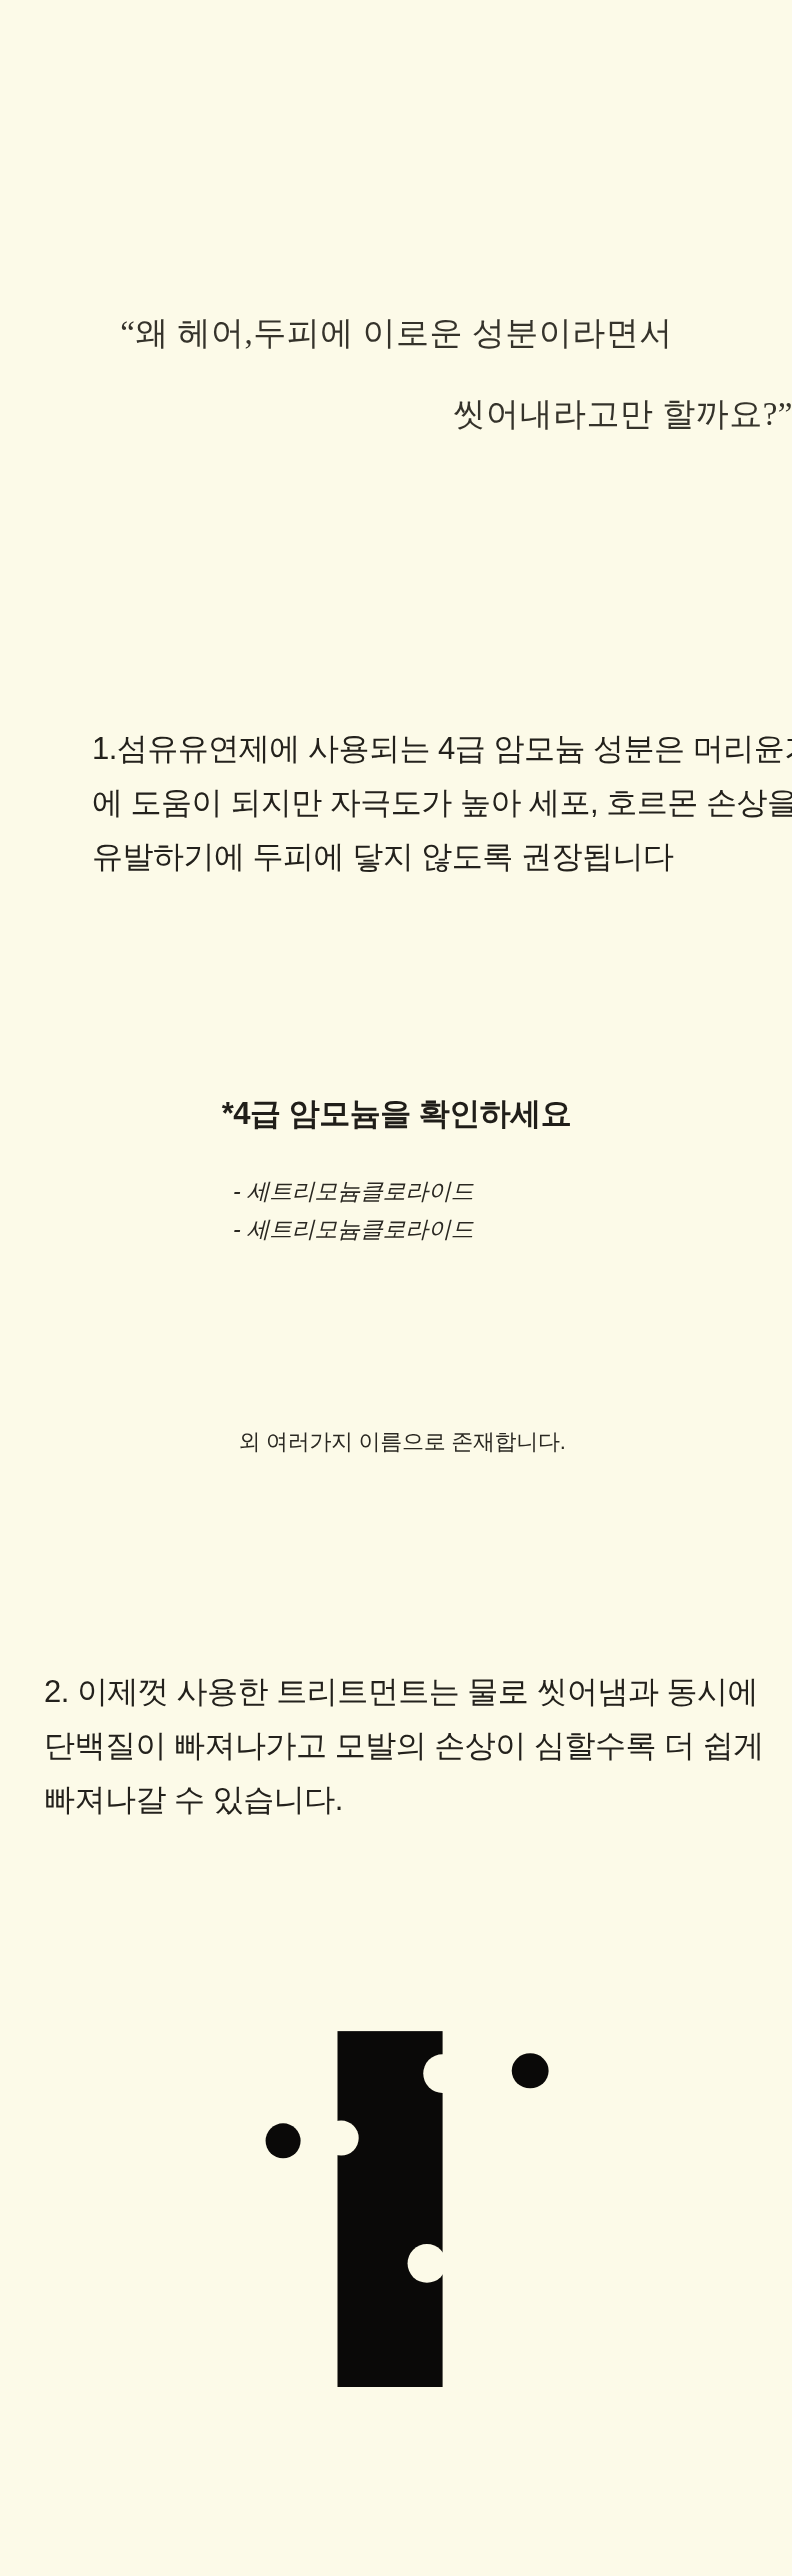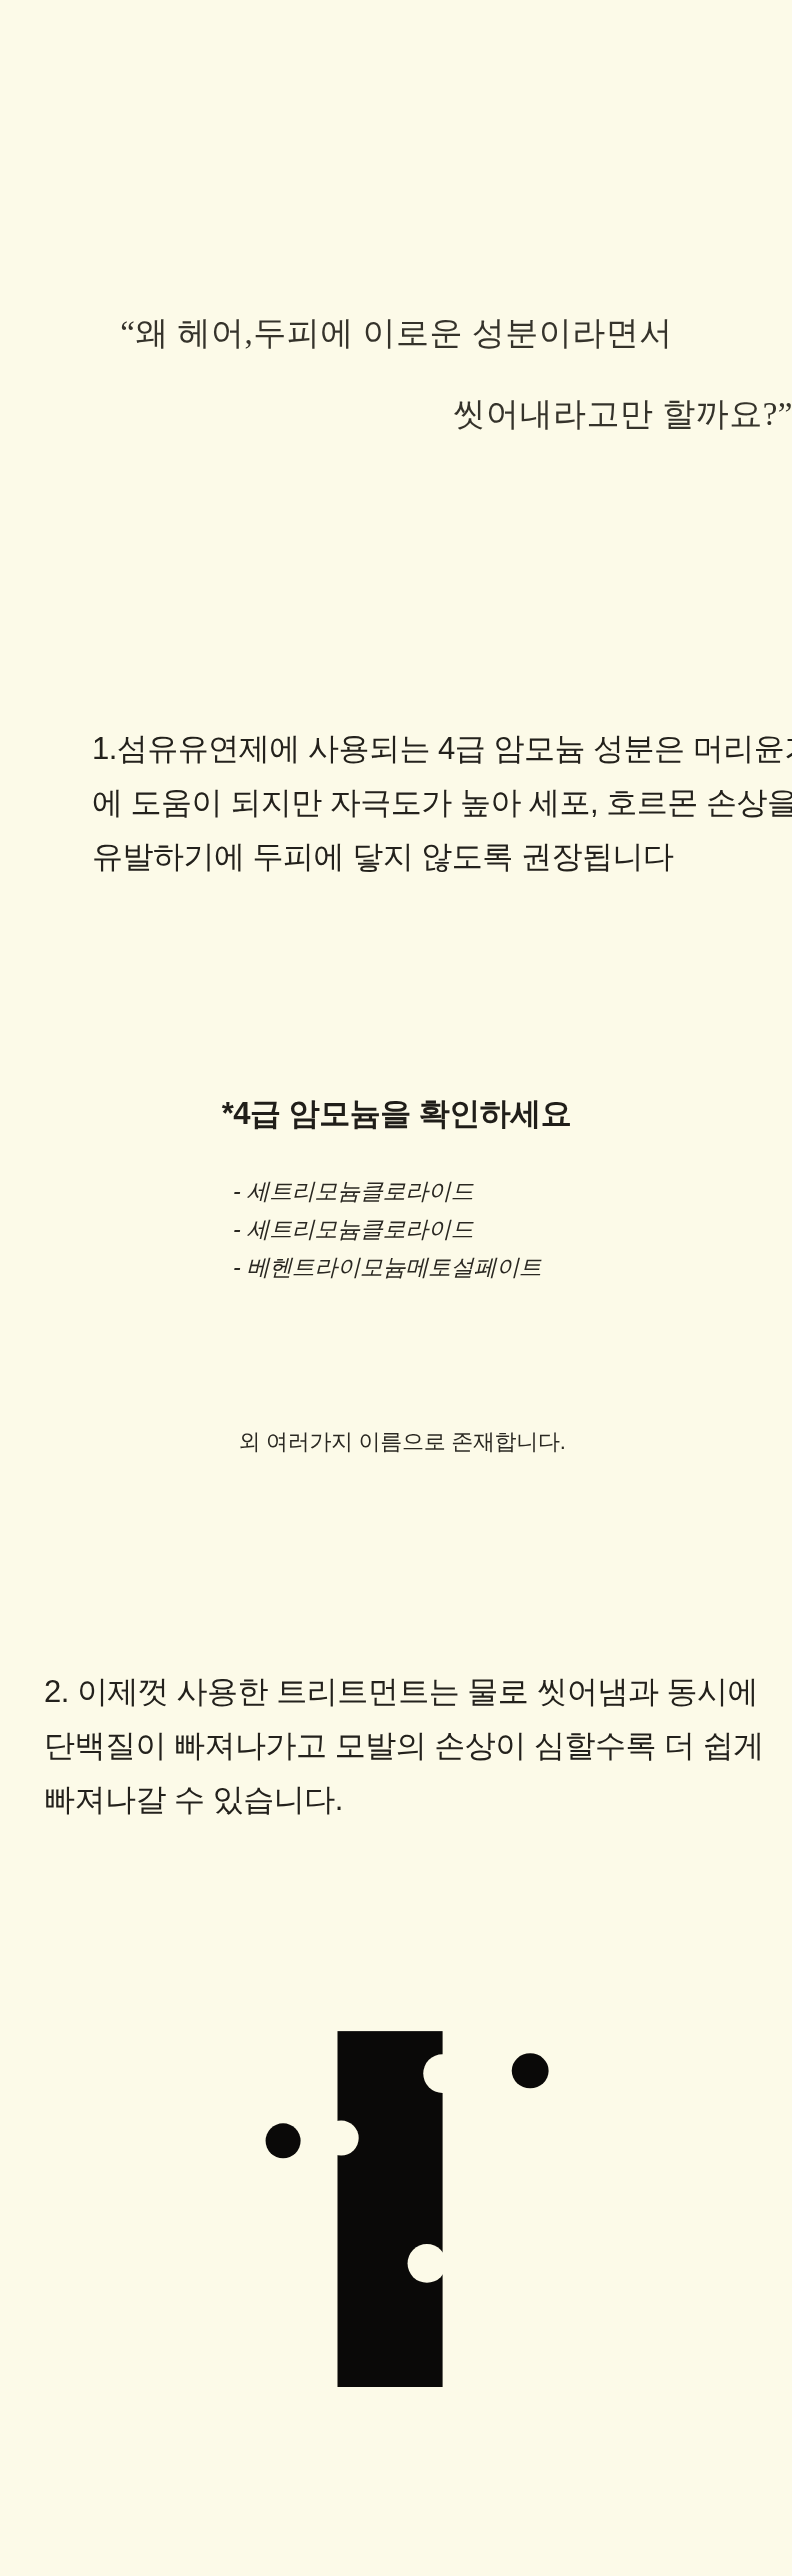--- a/index.html
+++ b/index.html
@@ -85,21 +85,20 @@
 <div class="abs quote-line" id="quote-line-1">“왜 헤어,두피에 이로운 성분이라면서</div>
 <div class="abs quote-line" id="quote-line-2">씻어내라고만 할까요?”</div>
 
 <div class="abs body-paragraph" id="paragraph-1">1.섬유유연제에 사용되는 4급 암모늄 성분은 머리윤기에 도움이 되지만 자극도가 높아 세포, 호르몬 손상을 유발하기에 두피에 닿지 않도록 권장됩니다</div>
 
 <div class="abs" id="ammonium-heading">*4급 암모늄을 확인하세요</div>
 
 <div class="abs" id="ammonium-list">
   <div class="ammonium-item">- 세트리모늄클로라이드</div>
   <div class="ammonium-item">- 세트리모늄클로라이드</div>
-  <div class="ammonium-item">- 베헨트라이모늄메토설페이트</div>
 </div>
 
 <div class="abs" id="ammonium-note">외 여러가지 이름으로 존재합니다.</div>
 
 <div class="abs body-paragraph" id="paragraph-2">2. 이제껏 사용한 트리트먼트는 물로 씻어냄과 동시에 단백질이 빠져나가고 모발의 손상이 심할수록 더 쉽게 빠져나갈 수 있습니다.</div>
 
 <svg id="bottom-illustration" class="abs" width="793" height="567" viewBox="0 2180 860 615">
   <rect x="366" y="2204" width="114" height="386" fill="#0A0908"></rect>
   <circle cx="480" cy="2250" r="21" fill="#FCFAE8"></circle>
   <circle cx="370" cy="2320" r="19" fill="#FCFAE8"></circle>

